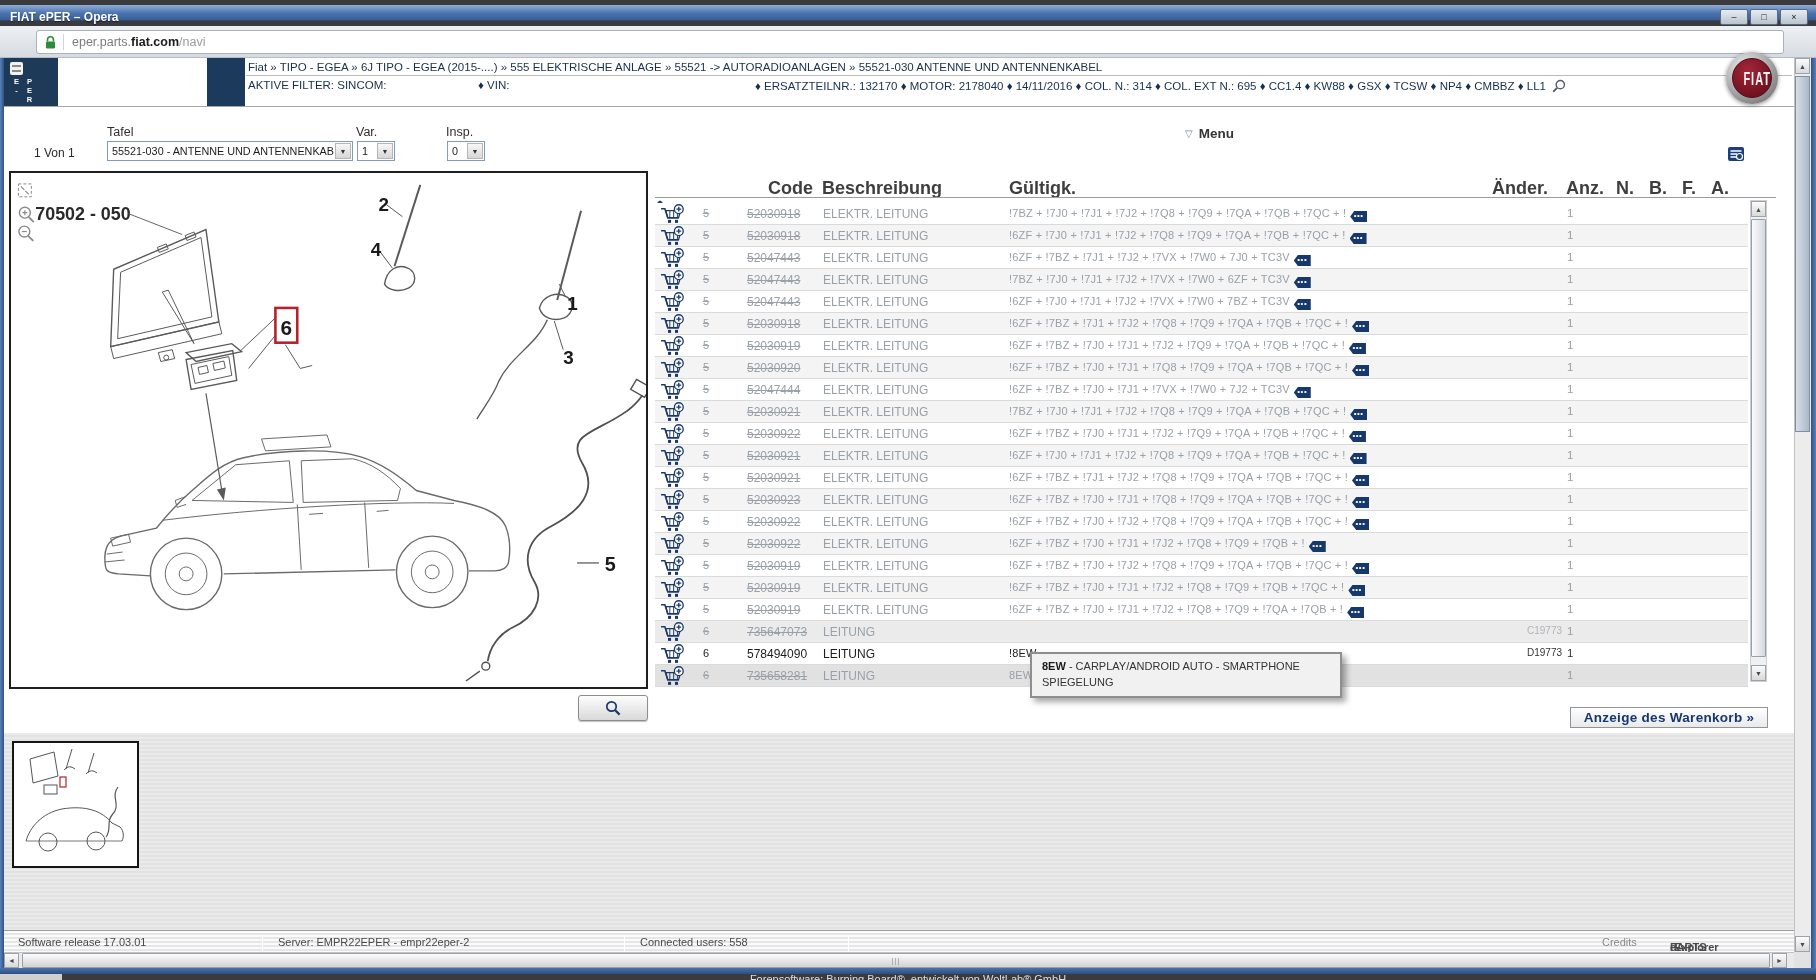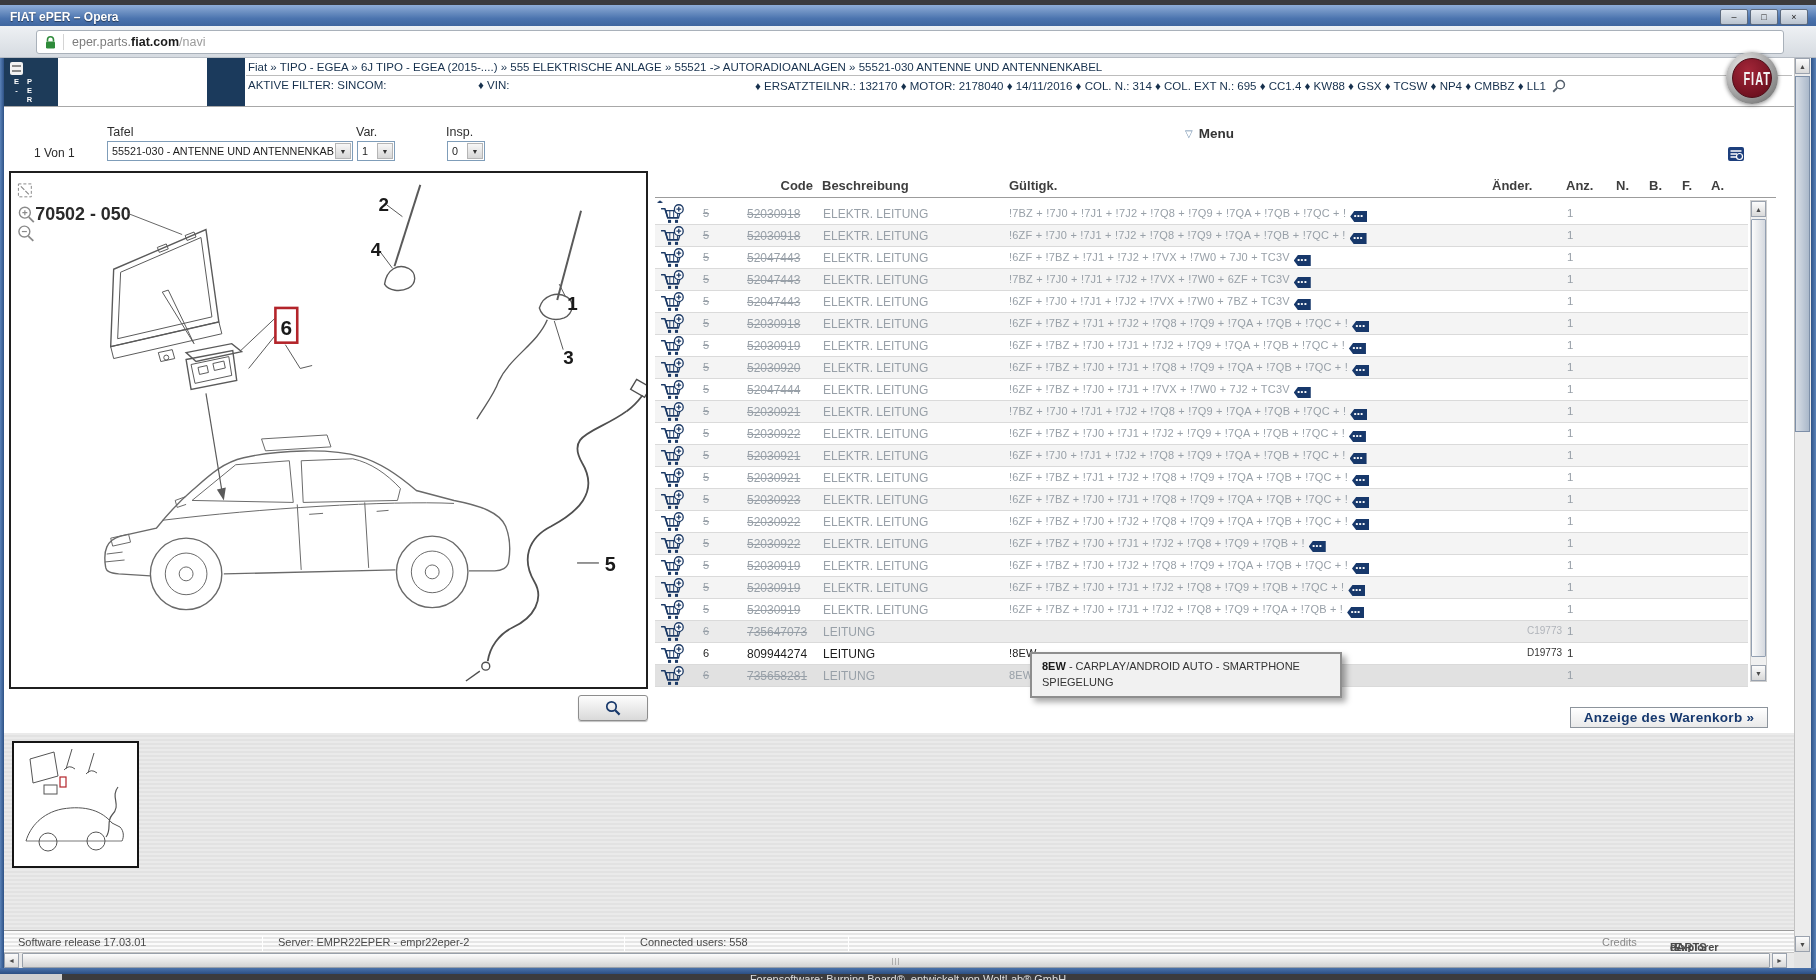--- a/index.html
+++ b/index.html
@@ -1,21 +1,21 @@
 <!DOCTYPE html>
 <html><head>
 <meta charset="utf-8">
 <style>
   *{margin:0;padding:0;box-sizing:border-box}
   body{font-family:"Liberation Sans",sans-serif;background:#222}
   .screen{position:relative;width:1816px;height:980px;overflow:hidden;background:#3b3b3d;font-family:"Liberation Sans",sans-serif}
   .abs{position:absolute}
 
   
-  .titlebar{left:0;top:5px;width:1816px;height:26px;background:linear-gradient(#8fadd6,#4a73ae 55%,#3a5f96);border-bottom:1px solid #2a4a78}
+  .titlebar{left:0;top:5px;width:1816px;height:16px;background:linear-gradient(#8fadd6,#4a73ae 55%,#3a5f96);border-bottom:1px solid #2a4a78}
   .titlebar .ttext{position:absolute;left:10px;top:5px;color:#fff;font-size:12px;font-weight:bold;text-shadow:0 1px 1px rgba(0,0,0,.5)}
   .winbtns{position:absolute;right:8px;top:4px;display:flex;gap:2px}
   .winbtn{width:28px;height:16px;background:linear-gradient(#e7ecf2,#b9c3cf);border:1px solid #5c6a7e;border-radius:2px;font-size:9px;color:#222;display:flex;align-items:center;justify-content:center;line-height:1}
   .urlbar{left:0;top:26px;width:1816px;height:32px;background:linear-gradient(#eef1f4,#d6dbe1);border-bottom:1px solid #b6bcc4}
   .urlfield{position:absolute;left:36px;top:30px;width:1748px;height:24px;background:#fff;border:1px solid #a9b1ba;border-radius:3px;display:flex;align-items:center}
   .urlfield .sep{width:1px;height:16px;background:#d4d4d4;margin:0 8px 0 6px}
   .url-pre{color:#7c7c7c;font-size:12.5px}.url-dom{color:#1b1b1b;font-size:12.5px;font-weight:bold}.url-path{color:#9b9b9b;font-size:12.5px}
   .border-left{left:0;top:58px;width:4px;height:916px;background:linear-gradient(90deg,#5a82b8,#2e5286)}
   .border-right{left:1811px;top:58px;width:5px;height:916px;background:linear-gradient(90deg,#2e5286,#5a82b8)}
   .border-bottom{left:0;top:968px;width:1816px;height:6px;background:linear-gradient(#4a72ab,#2c4f82)}
@@ -50,21 +50,21 @@
   .menu-tri{font-size:10px;color:#6d8cab}
   .menu-txt{font-size:13.5px;font-weight:bold;color:#343434}
   .grid-ico{left:1727px;top:145px;width:18px;height:18px}
 
   
   .dpanel{left:9px;top:171px;width:639px;height:518px;border:2px solid #1f1f1f;background:#fff}
   .thumb{left:12px;top:741px;width:127px;height:127px;border:2px solid #151515;background:#fff}
   .searchbtn{left:578px;top:695px;width:70px;height:26px;background:linear-gradient(#fdfdfd,#d9d9d9);border:1px solid #8d8d8d;border-radius:3px;display:flex;align-items:center;justify-content:center;box-shadow:0 1px 1px rgba(0,0,0,.25)}
 
   
-  .thead span{position:absolute;top:178px;font-size:13px;font-weight:bold;color:#3e3e3e}
+  .thead span{position:absolute;top:178px;font-size:18px;font-weight:bold;color:#3e3e3e}
   .th-code{left:735px;width:78px;text-align:right}.th-besch{left:822px}.th-gult{left:1009px}
   .th-aend{left:1492px}.th-anz{left:1566px}.th-n{left:1616px}.th-b{left:1649px}.th-f{left:1682px}.th-a{left:1711px}
   .th-line{left:655px;top:197px;width:1121px;height:0;border-top:1px solid #9c9c9c}
   .resize-ico{left:657px;top:198px;font-size:7px;color:#1c3a66;letter-spacing:-1px}
   .tbody{left:655px;top:203px;width:1093px}
   .trow{position:relative;height:22px;border-bottom:1px solid #dadada;color:#98a0a8;background:#fff}
   .trow:nth-child(even){background:#f4f4f4}
   .trow.selected{background:#ebebeb}
   .trow.hover{background:#e1e1e1}
   .trow.active{color:#1d1d1d}
@@ -539,21 +539,21 @@
         <span class="c-desc">LEITUNG</span>
         <span class="c-valid"></span>
         <span class="c-aend">C19773</span>
         <span class="c-anz">1</span>
       </div>
       <div class="trow active">
         <span class="cart"><svg viewBox="0 0 26 22" width="25" height="21">
             <use href="#icon-cart"></use>
           </svg></span>
         <span class="c-pos">6</span>
-        <span class="c-code">809944274</span>
+        <span class="c-code">578494090</span>
         <span class="c-desc">LEITUNG</span>
         <span class="c-valid">!8EW</span>
         <span class="c-aend">D19773</span>
         <span class="c-anz">1</span>
       </div>
       <div class="trow hover">
         <span class="cart"><svg viewBox="0 0 26 22" width="25" height="21">
             <use href="#icon-cart"></use>
           </svg></span>
         <span class="c-pos strike">6</span>

